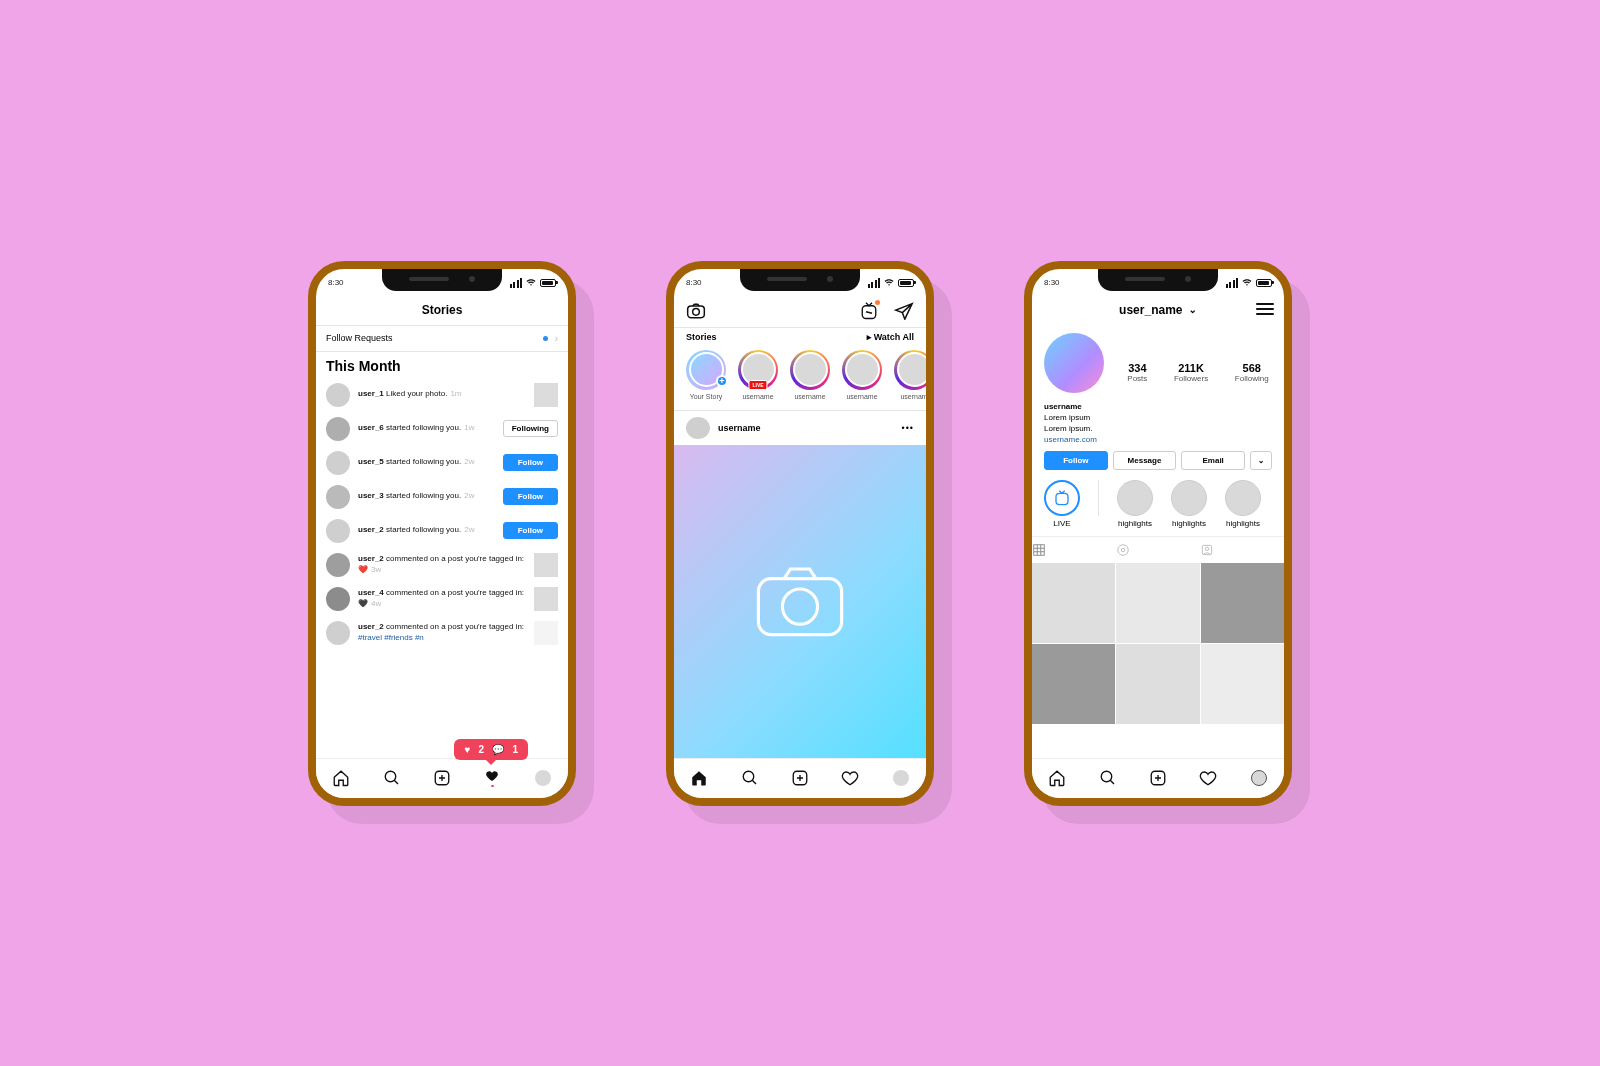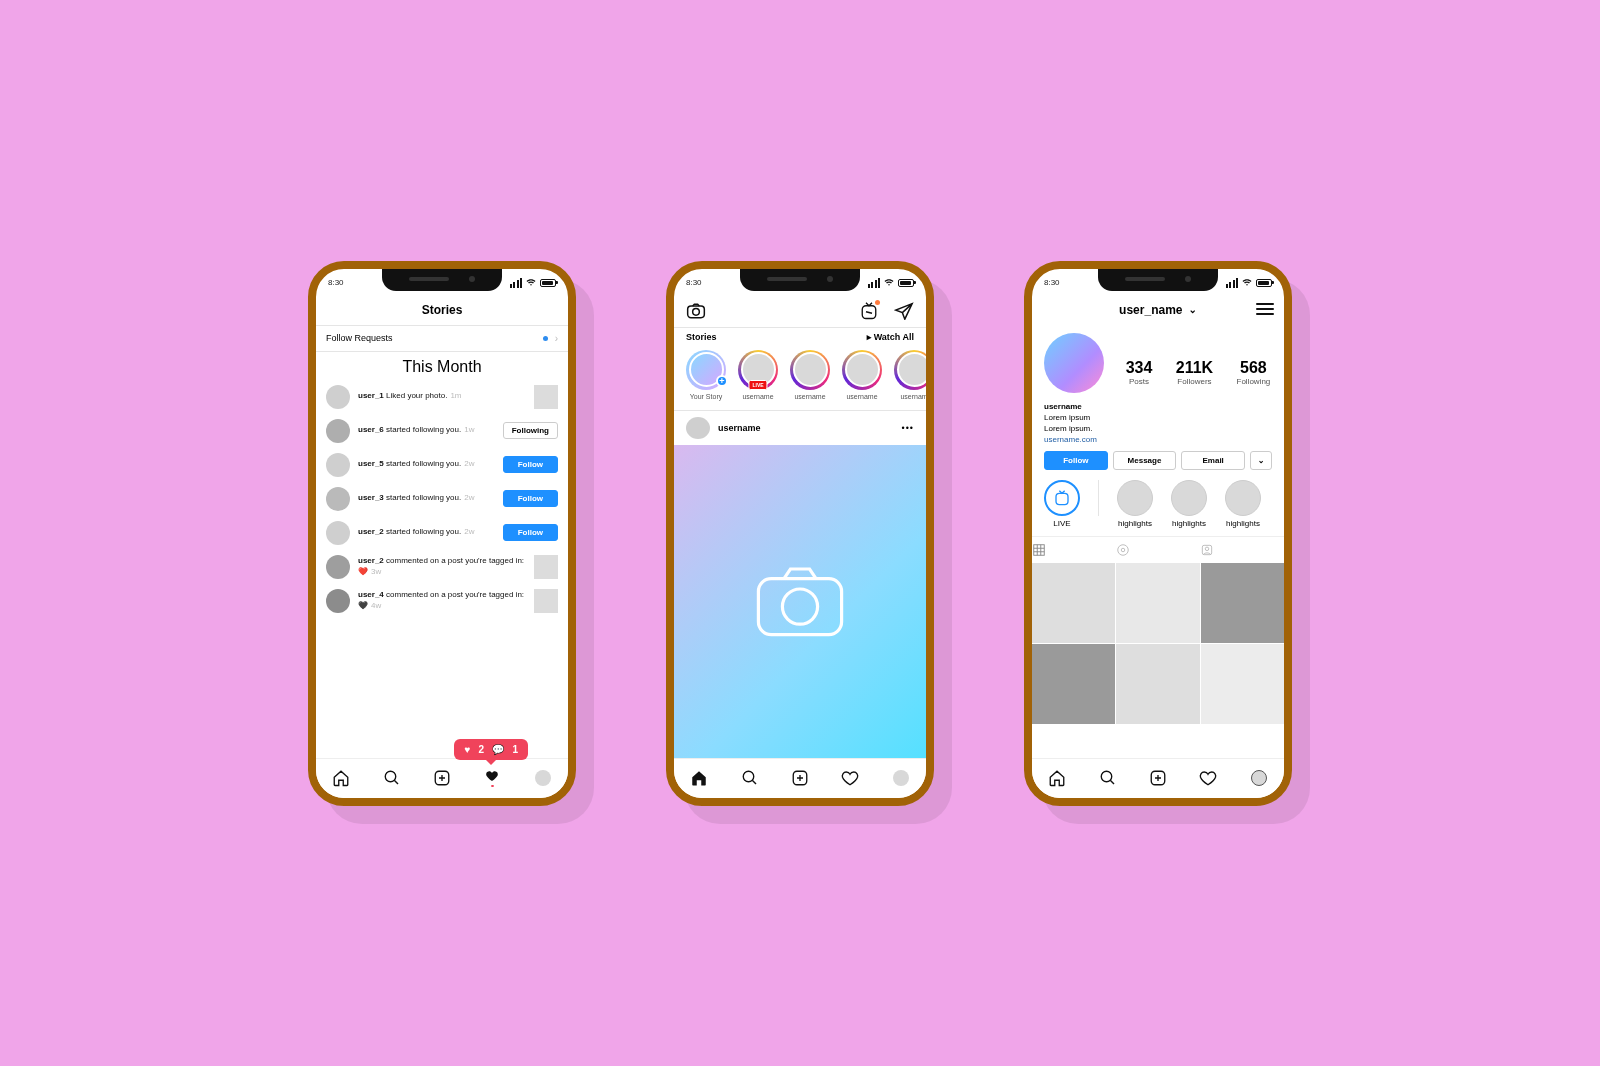--- a/index.html
+++ b/index.html
@@ -52,21 +52,21 @@
   .battery::before{content:"";position:absolute;left:1px;top:1px;bottom:1px;width:11px;background:#111;border-radius:1px;}
 
   .screen-content{flex:1;overflow:hidden;display:flex;flex-direction:column;}
   .divider{height:1px;background:#e5e5e5;width:100%;}
 
   
   .title-center{text-align:center;font-weight:700;font-size:12px;padding:8px 0;}
   .row{display:flex;align-items:center;padding:7px 10px;font-size:9px;}
   .frow{justify-content:space-between;}
   .blue-dot{width:5px;height:5px;background:#2f8def;border-radius:50%;margin-right:4px;}
-  .section-label{font-weight:400;font-size:16px;padding:6px 10px 4px;text-align:center;}
+  .section-label{font-weight:700;font-size:14px;padding:6px 10px 4px;}
   .activity-item{display:flex;align-items:center;gap:8px;padding:5px 10px;font-size:8px;color:#111;}
   .av{width:24px;height:24px;border-radius:50%;background:#cfcfcf;flex:0 0 24px;}
   .double-av{position:relative;width:28px;height:28px;flex:0 0 28px;}
   .double-av .a1,.double-av .a2{width:20px;height:20px;border-radius:50%;background:#cfcfcf;position:absolute;border:1.5px solid #fff;}
   .double-av .a1{left:0;top:0}
   .double-av .a2{right:0;bottom:0;background:#bdbdbd;}
   .act-text{flex:1;line-height:1.35;}
   .act-text b{font-weight:700}
   .time{color:#bbb;margin-left:3px;}
   .thumb{width:24px;height:24px;background:#dcdcdc;flex:0 0 24px;}
@@ -106,21 +106,21 @@
   .cam-outline{width:100px;height:80px;}
 
   
   .profile-top{display:flex;align-items:center;justify-content:center;gap:6px;padding:8px 12px;font-size:12px;font-weight:700;position:relative;}
   .hamburger{position:absolute;right:10px;top:8px;width:18px;display:flex;flex-direction:column;gap:3px;}
   .hamburger span{height:2px;background:#111;border-radius:1px;}
   .profile-stats{display:flex;align-items:center;padding:8px 12px;gap:20px;}
   .profile-pic{width:60px;height:60px;border-radius:50%;
     background:linear-gradient(135deg,#6ed0ff 0%,#b18dff 60%,#ff8bd4 100%);flex:0 0 60px;}
   .stats{display:flex;gap:20px;text-align:center;flex:1;justify-content:space-around;}
-  .stat-num{font-weight:700;font-size:16px;margin-top:20px;}
+  .stat-num{font-weight:700;font-size:11px;margin-top:20px;}
   .stat-lbl{font-size:8px;color:#555;}
   .bio{padding:0 12px 6px;font-size:8px;line-height:1.4;}
   .bio b{font-weight:700}
   .bio .link{color:#2460a6;}
   .action-row{display:flex;gap:5px;padding:0 12px 10px;}
   .pbtn{flex:1;font-size:8px;border:1px solid #ccc;border-radius:3px;background:#fff;padding:4px 0;text-align:center;font-weight:600;}
   .pbtn.follow{background:#1e90ff;color:#fff;border-color:#1e90ff;}
   .pbtn.small{flex:0 0 22px;}
   .highlights{display:flex;padding:0 12px 8px;gap:18px;}
   .hl{display:flex;flex-direction:column;align-items:center;font-size:8px;gap:3px;}
@@ -205,20 +205,25 @@
       <div class="act-text"><b>user_2</b>&nbsp;<span>commented on a post you're tagged in:</span> <span>❤️</span><span class="time">3w</span></div>
       <div class="thumb"></div>
     </div>
 
     <div class="activity-item">
       <div class="av" style="background:#8c8c8c"></div>
       <div class="act-text"><b>user_4</b>&nbsp;<span>commented on a post you're tagged in:</span> <span>🖤</span><span class="time">4w</span></div>
       <div class="thumb"></div>
     </div>
 
+    <div class="activity-item">
+      <div class="av"></div>
+      <div class="act-text"><b>user_2</b>&nbsp;<span>commented on a post you're tagged in:</span> <span style="color:#2460a6">#travel #friends #n</span></div>
+      <div class="thumb" style="opacity:.3"></div>
+    </div>
 
   </div>
 
   <div class="noti-bubble">
     <span>♥</span>
       <span>2</span>
     <span>💬</span>
       <span>1</span>
   </div>
 

